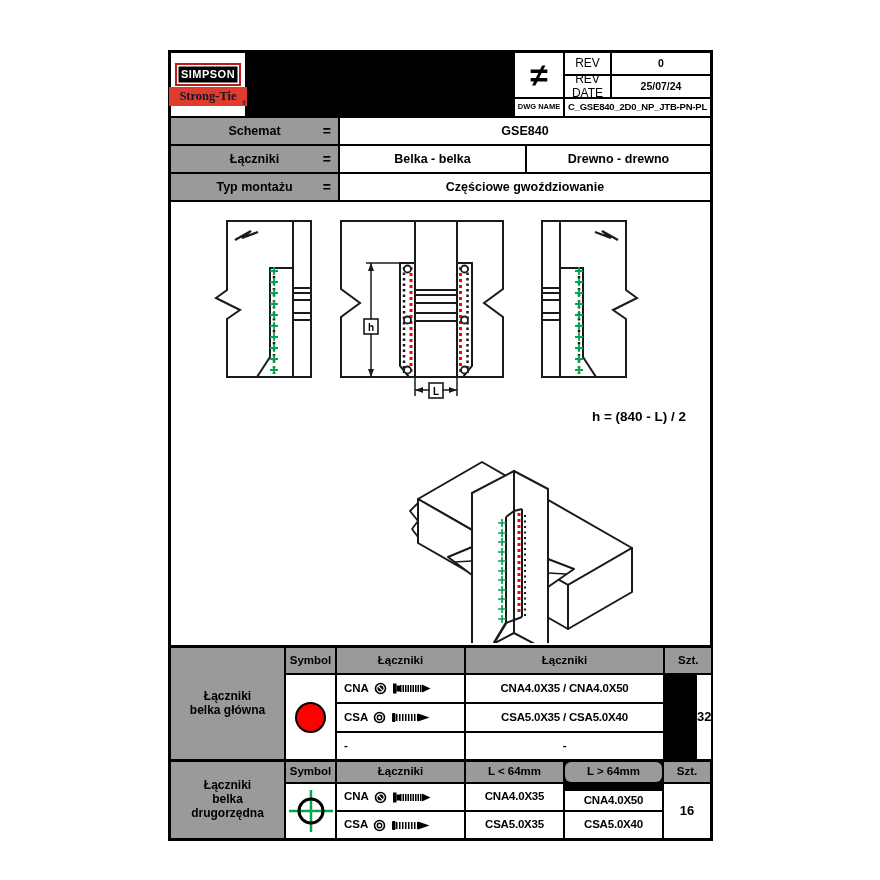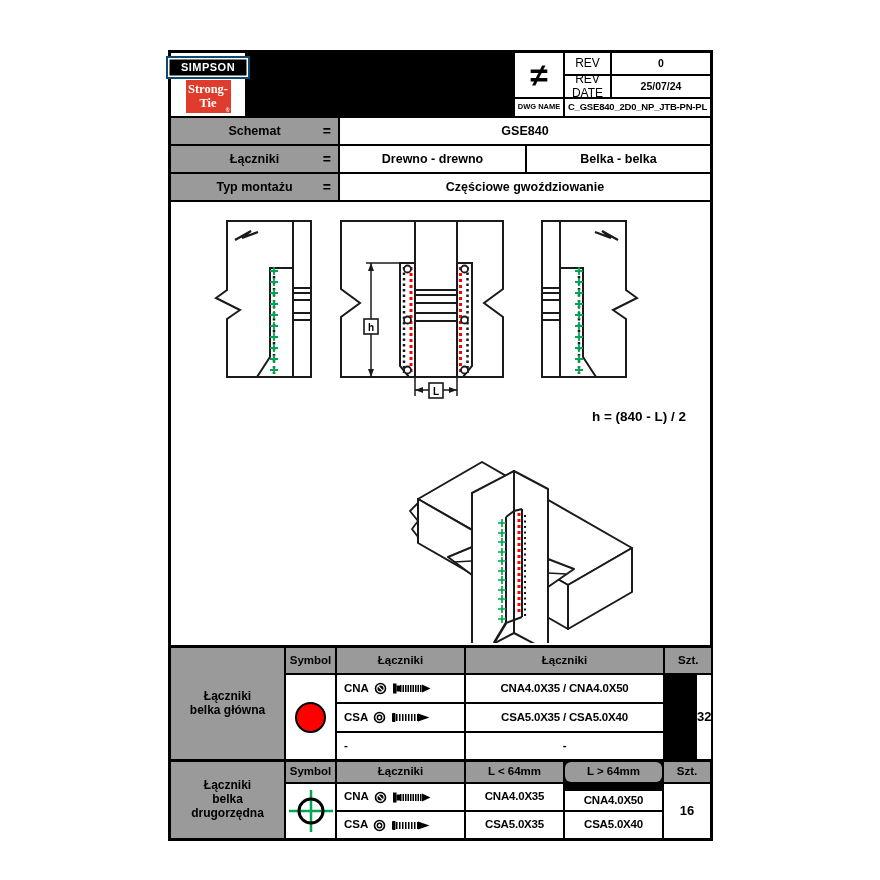--- a/index.html
+++ b/index.html
@@ -4,22 +4,22 @@
 <style>
   html,body{margin:0;padding:0;background:#fff;}
   body{width:880px;height:880px;position:relative;font-family:"Liberation Sans",sans-serif;color:#000;}
   .doc{position:absolute;left:168px;top:50px;width:539px;border:3px solid #000;background:#fff;}
   .grid{display:grid;background:#000;gap:2px;}
   .cell{background:#fff;display:flex;align-items:center;justify-content:center;text-align:center;line-height:1.15;}
   .gray{background:#9a9a9a;}
   
   .titleblock{grid-template-columns:74px 266px 48px 45px 1fr;grid-template-rows:21px 21px 17px;border-bottom:2px solid #000;}
   .logo-cell{grid-area:1/1/4/2;flex-direction:column;justify-content:center;padding:2px;gap:1px;}
-  .logo-top{background:#000;color:#fff;font-weight:bold;font-size:11px;letter-spacing:.5px;width:84px;box-sizing:border-box;border:2px solid #0c4a6e;box-shadow:inset 0 0 0 1.5px #fff;padding:3px 0;text-align:center;}
-  .logo-bot{background:#e03c2d;color:#ffffff;font-family:"Liberation Serif",serif;font-weight:bold;font-size:12.5px;width:45px;padding:2px 0;text-align:center;position:relative;}
+  .logo-top{background:#000;color:#fff;font-weight:bold;font-size:11px;letter-spacing:.5px;width:66px;box-sizing:border-box;border:2px solid #b91c1c;box-shadow:inset 0 0 0 1.5px #fff;padding:3px 0;text-align:center;}
+  .logo-bot{background:#e03c2d;color:#0f172a;font-family:"Liberation Serif",serif;font-weight:bold;font-size:12.5px;width:78px;padding:2px 0;text-align:center;position:relative;}
   .logo-bot .reg{position:absolute;right:1px;bottom:-1px;font-size:5px;font-family:"Liberation Sans",sans-serif;}
   .title-cell{grid-area:1/2/4/3;font-size:22px;font-weight:bold;}
   .title-cell span{border-bottom:2px solid #000;padding:0 4px 1px;}
   .proj-cell{grid-area:1/3/3/4;font-size:32px;font-weight:900;line-height:0;}
   .rl{font-size:12px;font-weight:normal;}
   .rv{font-size:10.5px;font-weight:bold;}
   .dwgl{font-size:7.5px;font-weight:bold;}
   .dwgv{grid-area:3/4/4/6;font-size:9.5px;font-weight:bold;letter-spacing:-.2px;}
   
   .product{grid-template-columns:167px 185px 1fr;grid-template-rows:26px 26px 26px;border-bottom:2px solid #000;}
@@ -69,22 +69,22 @@
   <div class="grid product">
     <div class="cell gray plabel">
         <span>Schemat</span>
         <span class="eq">=</span>
       </div>
     <div class="cell pval span2">GSE840</div>
     <div class="cell gray plabel">
         <span>Łączniki</span>
         <span class="eq">=</span>
       </div>
+    <div class="cell pval">Belka - belka</div>
     <div class="cell pval">Drewno - drewno</div>
-    <div class="cell pval">Belka - belka</div>
     <div class="cell gray plabel">
         <span>Typ montażu</span>
         <span class="eq">=</span>
       </div>
     <div class="cell pval span2">Częściowe gwoździowanie</div>
   </div>
 
   <div class="draw">
 
     <svg style="left:42px;top:17px;" width="112" height="162" viewBox="0 0 112 162">

